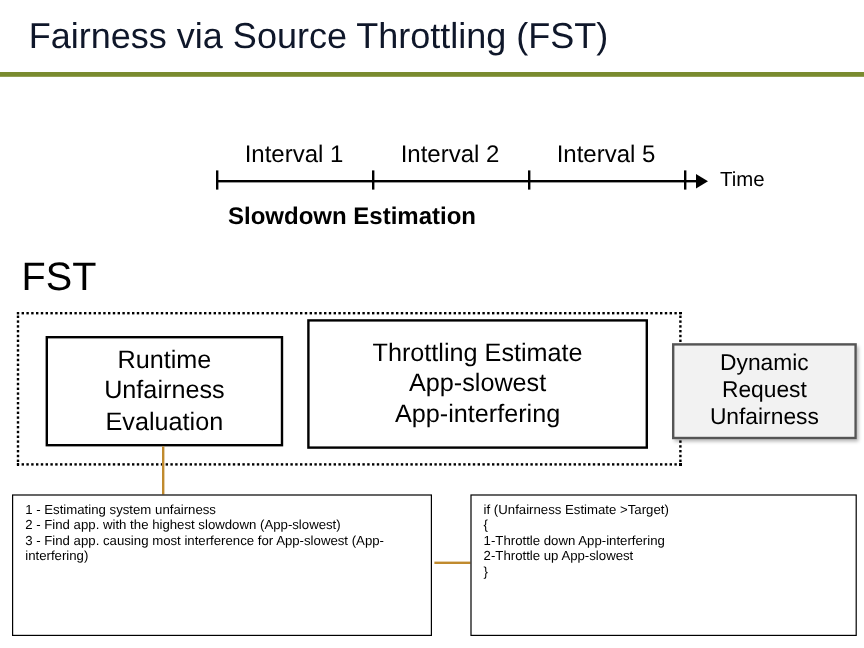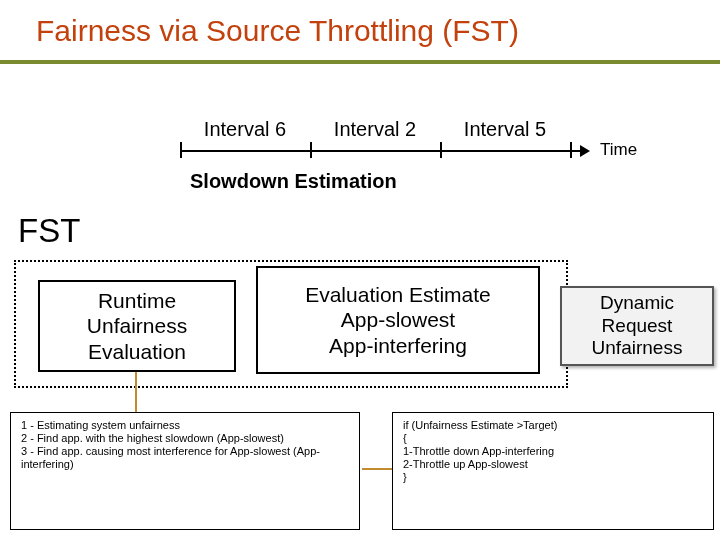--- a/index.html
+++ b/index.html
@@ -12,24 +12,24 @@
     color: #000;
   }
   .slide {
     position: relative;
     width: 720px;
     height: 540px;
     box-sizing: border-box;
   }
   .title {
     position: absolute;
-    left: 36px;
+    left: 24px;
     top: 14px;
     font-size: 30px;
-    color: #c2410c;
+    color: #0f172a;
   }
   .title-underline {
     position: absolute;
     left: 0;
     top: 60px;
     width: 720px;
     height: 4px;
     background: #7a8b2f; 
   }
 
@@ -185,38 +185,38 @@
 <div class="slide">
   <div class="title">Fairness via Source Throttling (FST)</div>
   <div class="title-underline"></div>
 
   <div class="axis"></div>
   <div class="tick" style="left:180px"></div>
   <div class="tick" style="left:310px"></div>
   <div class="tick" style="left:440px"></div>
   <div class="tick" style="left:570px"></div>
 
-  <div class="intlabel" style="left:185px">Interval 6</div>
+  <div class="intlabel" style="left:185px">Interval 1</div>
   <div class="intlabel" style="left:315px">Interval 2</div>
   <div class="intlabel" style="left:445px">Interval 5</div>
   <div class="timelabel">Time</div>
 
   <div class="se">Slowdown
 Estimation</div>
 
   <div class="fst-label">FST</div>
   <div class="fst-border"></div>
 
   <div class="box box-left">
     <span style="white-space:pre-line">Runtime
 Unfairness
 Evaluation</span>
   </div>
   <div class="box box-center">
-    <span style="white-space:pre-line">Evaluation Estimate
+    <span style="white-space:pre-line">Throttling Estimate
 App-slowest
 App-interfering</span>
   </div>
   <div class="box box-right">
     <span style="white-space:pre-line">Dynamic
 Request Unfairness</span>
   </div>
 
   <div class="conn-left"></div>
   <div class="conn-right-h"></div>

